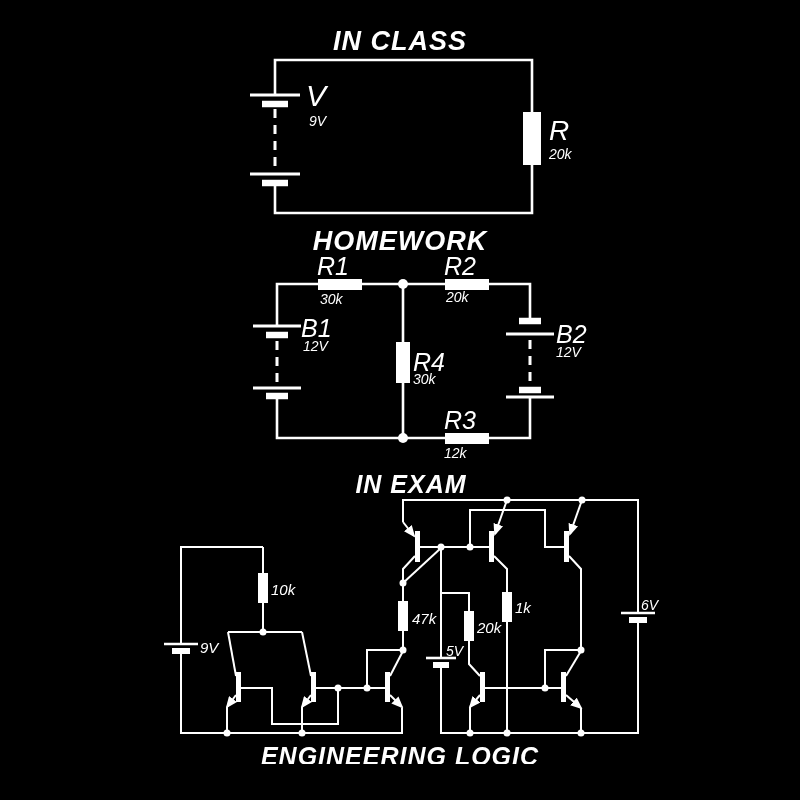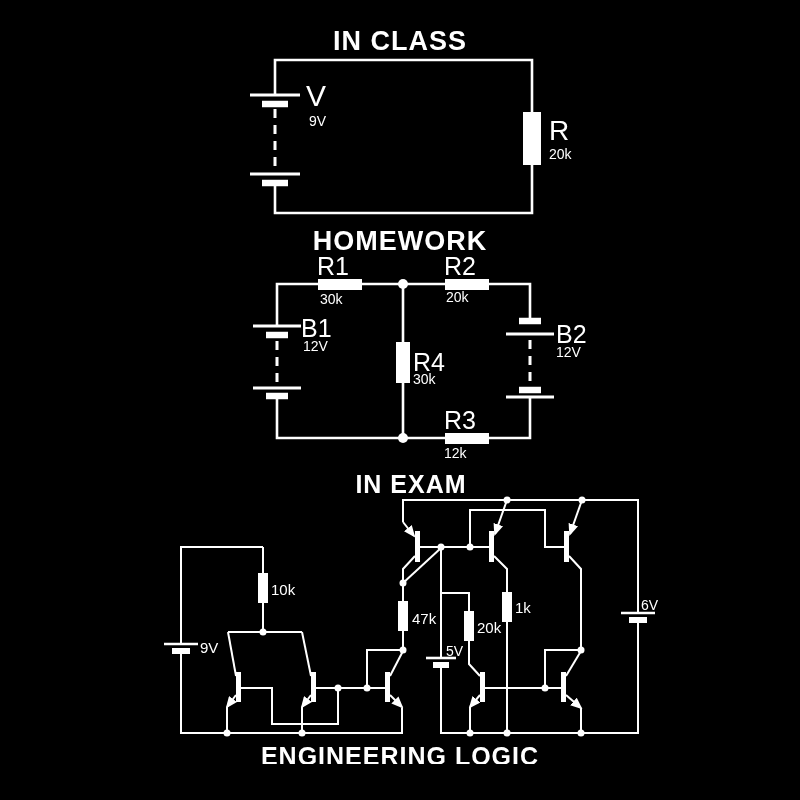--- a/index.html
+++ b/index.html
@@ -1,17 +1,17 @@
 <!DOCTYPE html>
 <html style="--bg: #000000; --fg: #ffffff;"><head>
 <meta charset="utf-8">
 <style>
   :root { --bg:#000000; --fg:#ffffff; }
   html,body{margin:0;padding:0;background:var(--bg);}
-  .stage{width:800px;height:764px;background:var(--bg);}
+  .stage{width:800px;height:764px;background:var(--bg);font-style:italic;}
   svg{display:block;}
   .w{stroke:var(--fg);stroke-width:2;fill:none;stroke-linecap:butt;stroke-linejoin:miter;}
   .w3{stroke-width:2.6;}
   .dashv{stroke:var(--fg);stroke-width:3;stroke-dasharray:9 7;fill:none;}
   .pl{stroke:var(--fg);stroke-width:3;}   
   .ps{stroke:var(--fg);stroke-width:6.5;} 
   .pl2{stroke:var(--fg);stroke-width:2.6;}
   .ps2{stroke:var(--fg);stroke-width:6;}
   .res{fill:var(--fg);stroke:none;}
   .dot{fill:var(--fg);stroke:none;}

